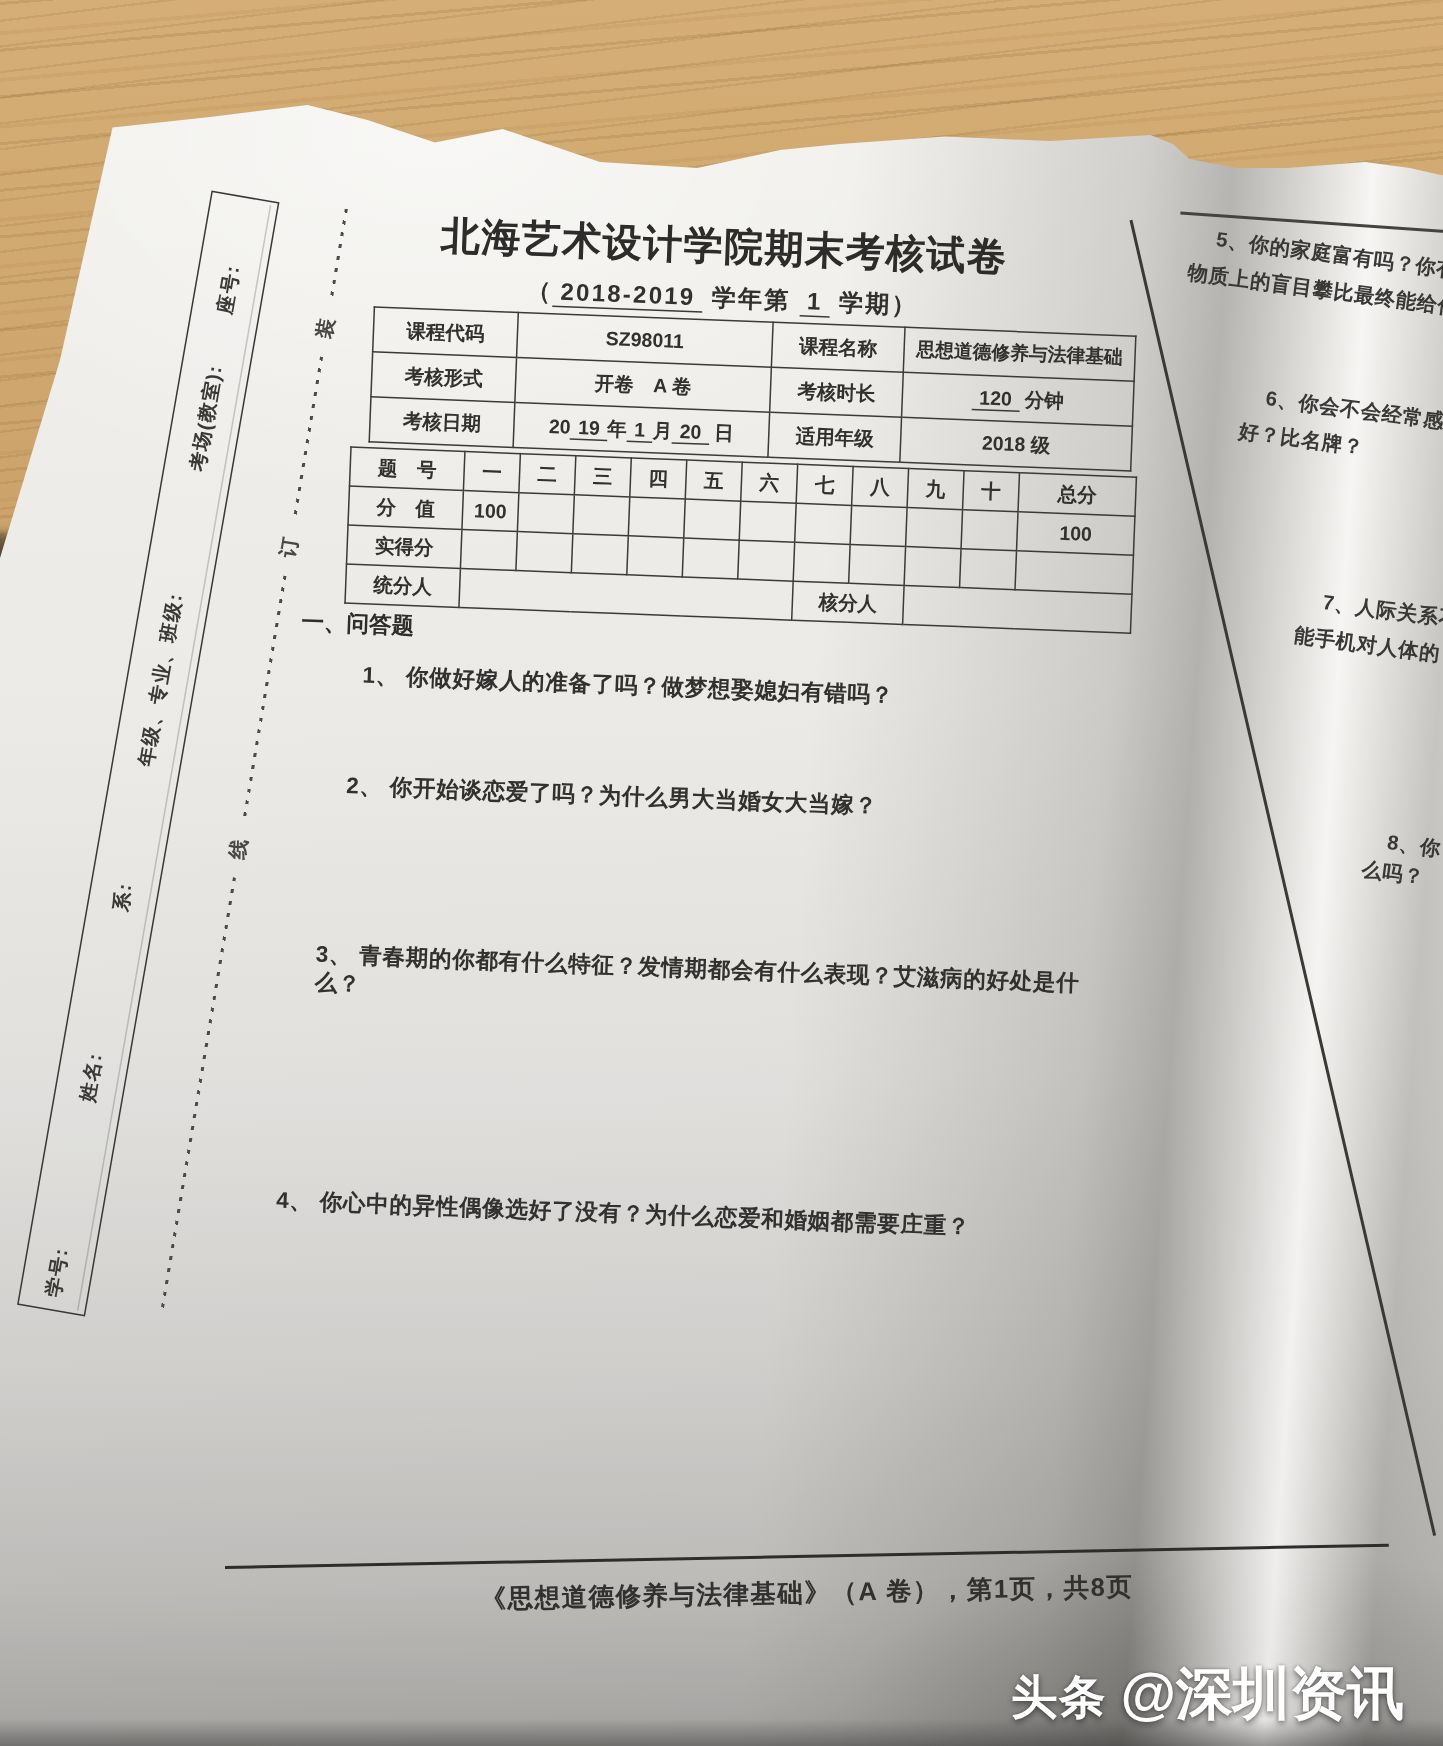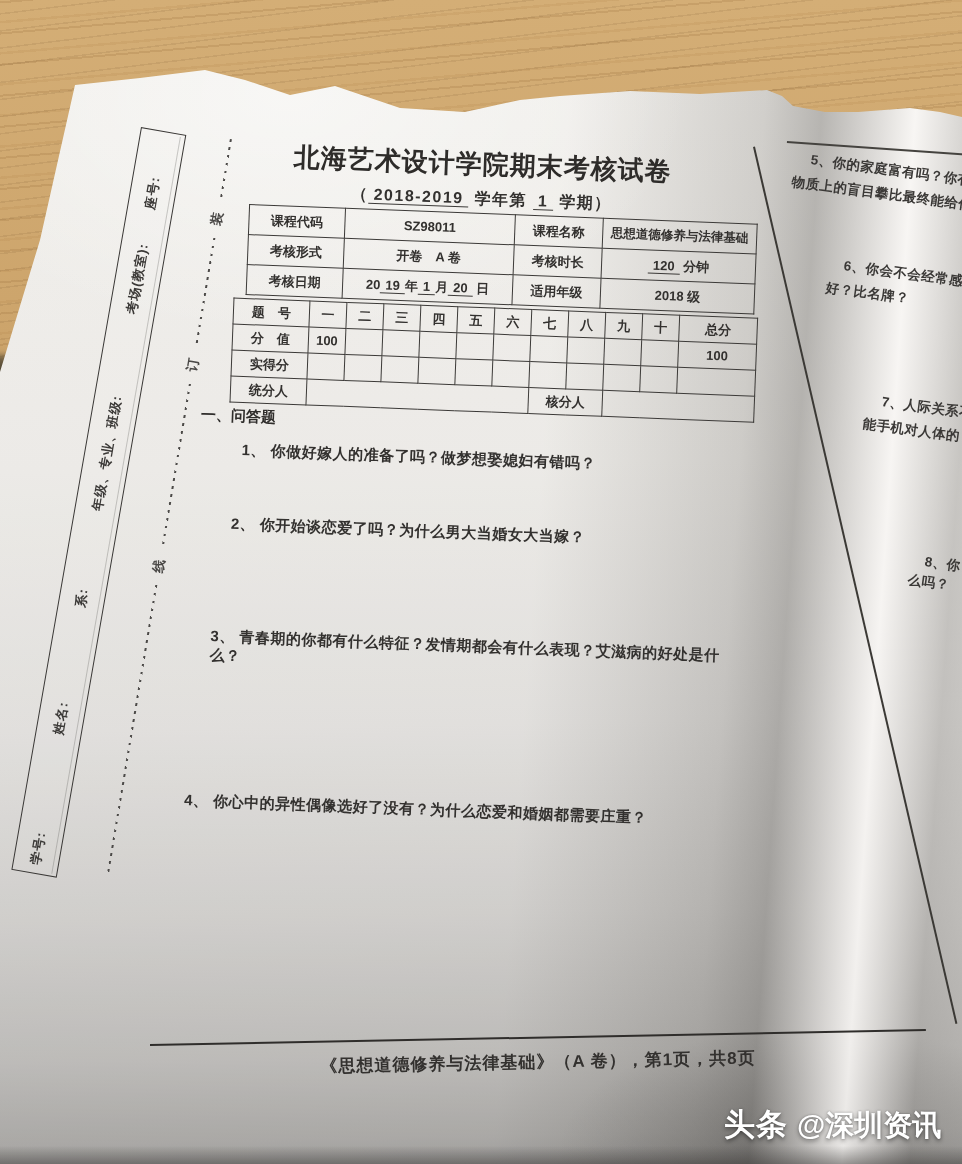--- a/index.html
+++ b/index.html
@@ -120,26 +120,26 @@
   .fragment{
     position:absolute;font-size:13.5px;font-weight:bold;color:#3a3836;white-space:nowrap;
     transform:rotate(7.5deg);transform-origin:left top;letter-spacing:.5px;
   }
   .f0{left:812px;top:151px;} .f1{left:793px;top:173px;}
   .f2{left:845px;top:257px;} .f3{left:827px;top:279px;}
   .f4{left:883px;top:393px;} .f5{left:864px;top:415px;}
   .f6{left:926px;top:553px;} .f7{left:909px;top:571px;}
   
   .watermark{
-    position:absolute;left:724px;top:1104px;display:flex;align-items:baseline;gap:9px;
+    position:absolute;left:674px;top:1104px;display:flex;align-items:baseline;gap:9px;
     color:#ffffff;text-shadow:0 2px 4px rgba(0,0,0,.45),0 0 2px rgba(0,0,0,.3);
     white-space:nowrap;
   }
   .wm-brand{font-size:31px;font-weight:900;letter-spacing:1px;}
-  .wm-rest{font-size:29px;font-weight:600;}
+  .wm-rest{font-size:38px;font-weight:600;}
   
   .bottom-shade{
     position:absolute;left:0;bottom:0;width:100%;height:18px;
     background:linear-gradient(180deg,rgba(60,58,56,0),rgba(55,53,51,.45));
   }
 </style>
 </head>
 <body>
 
 <div class="scene">

